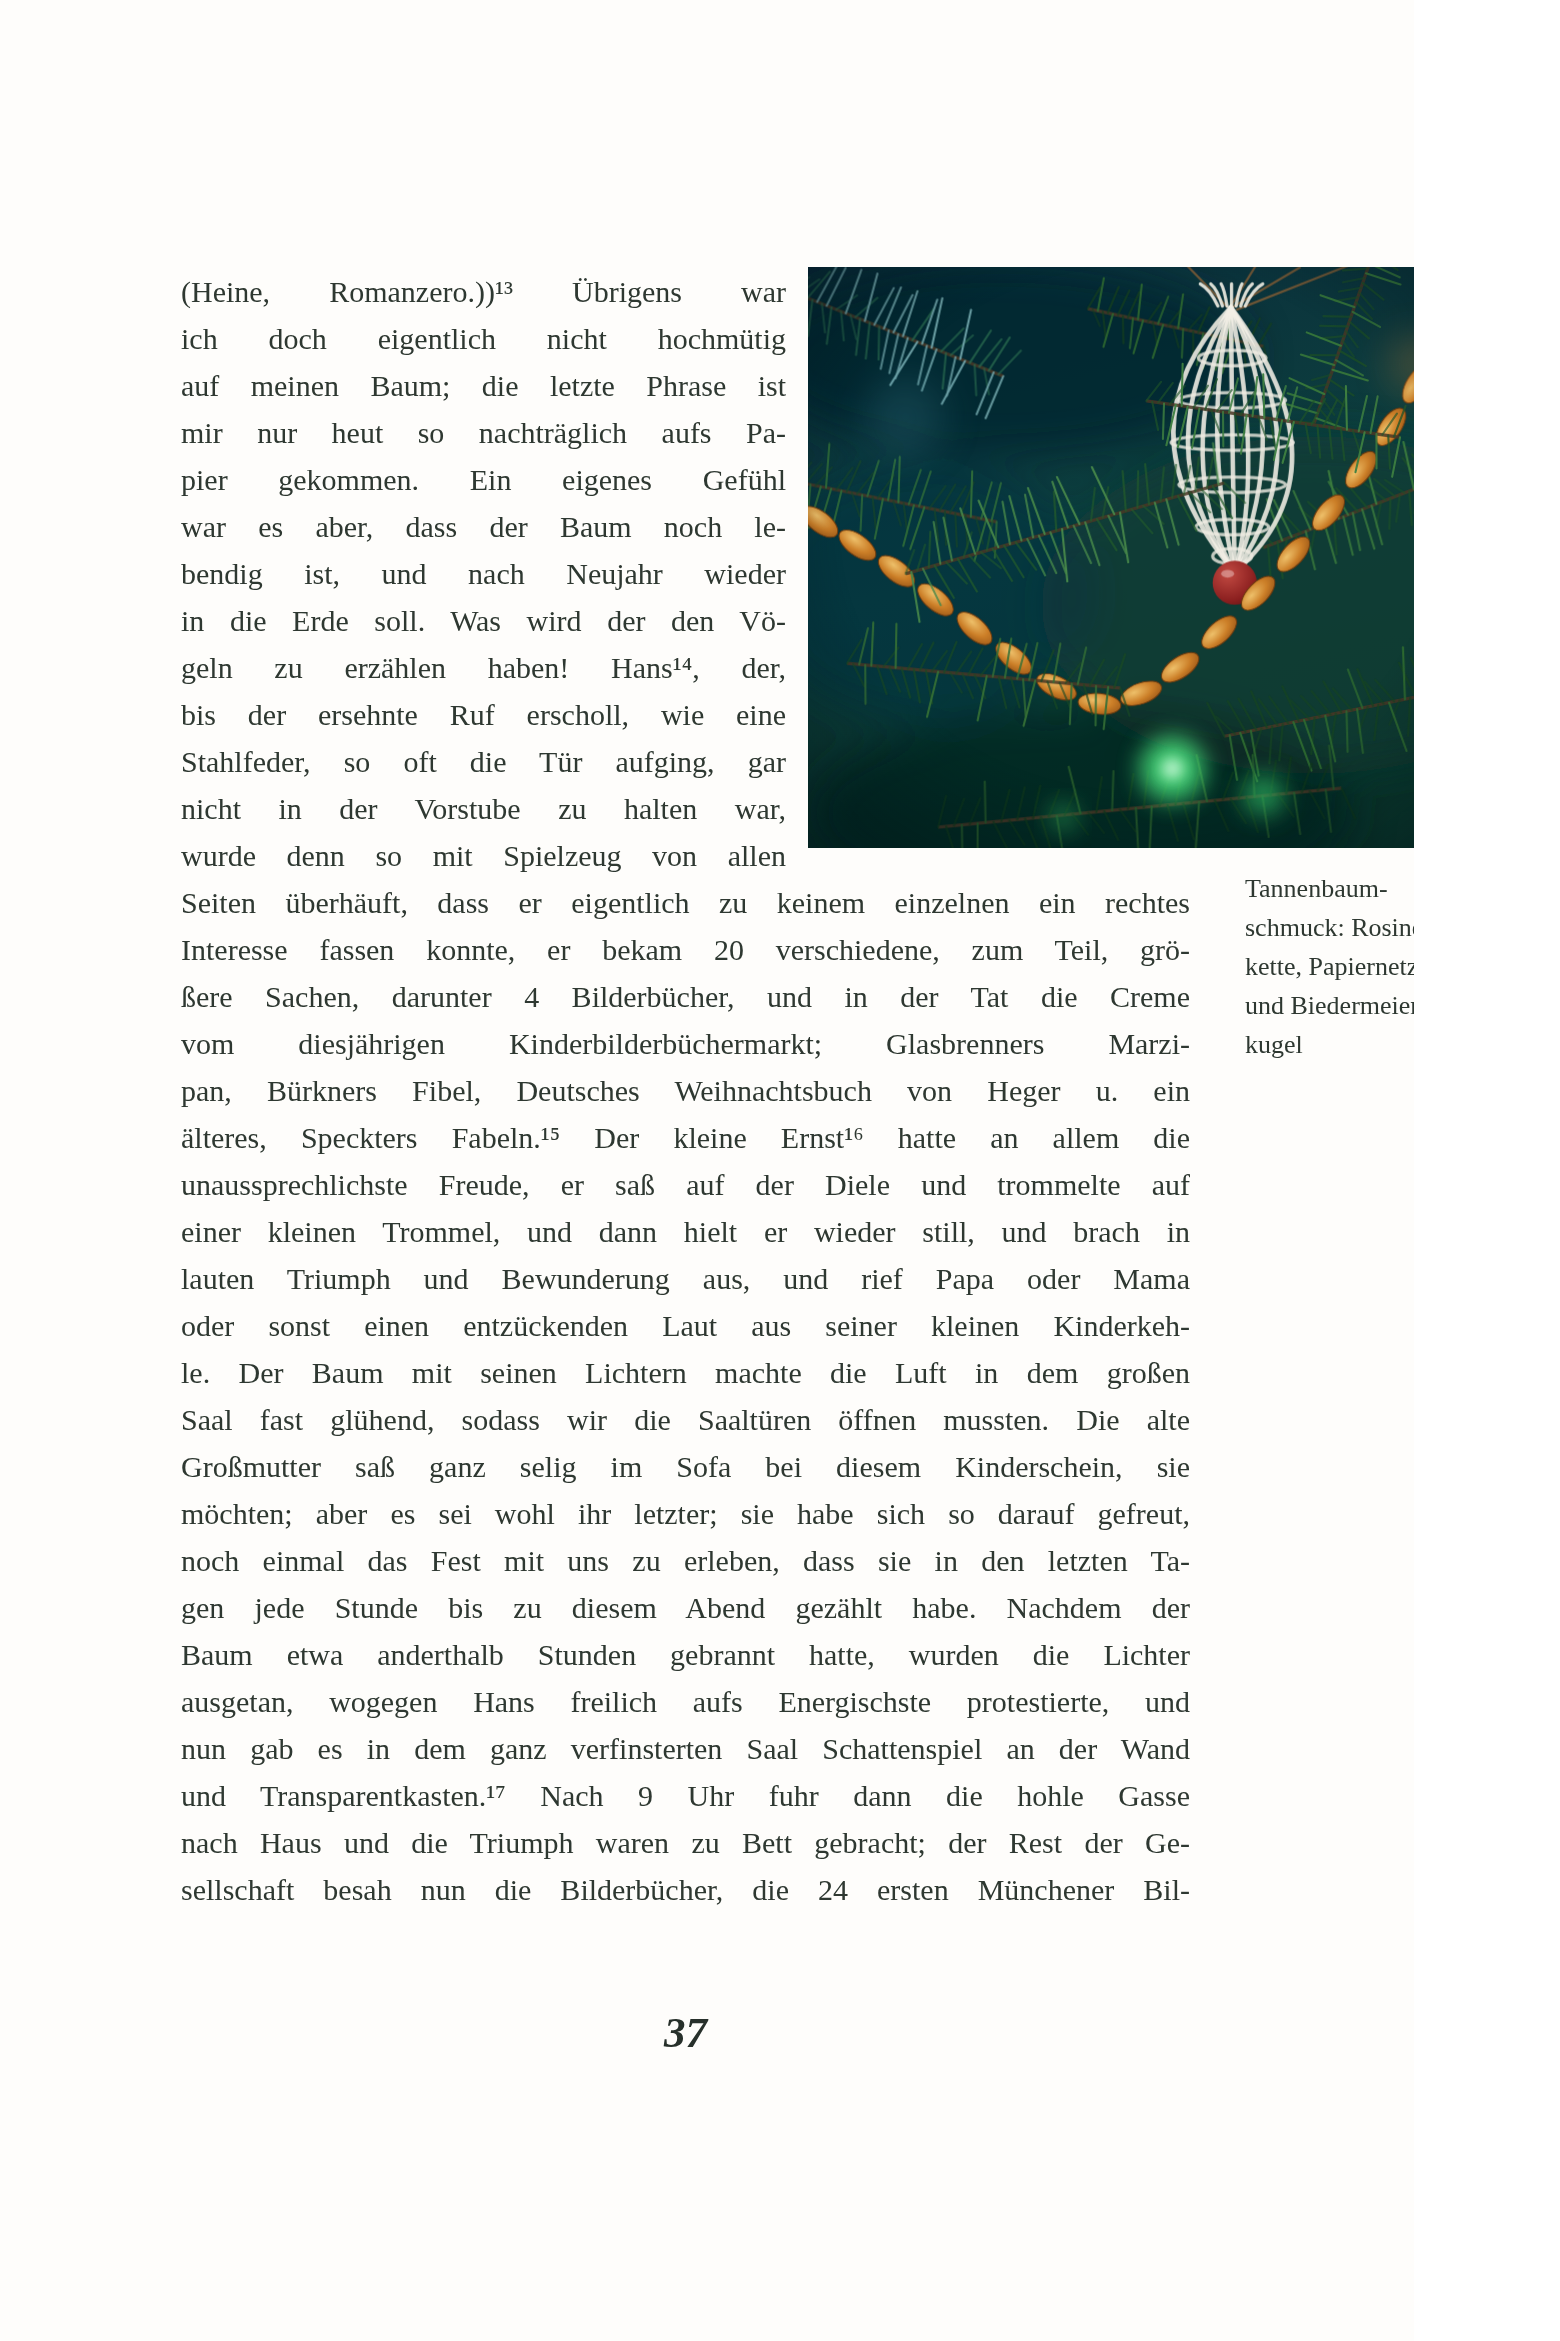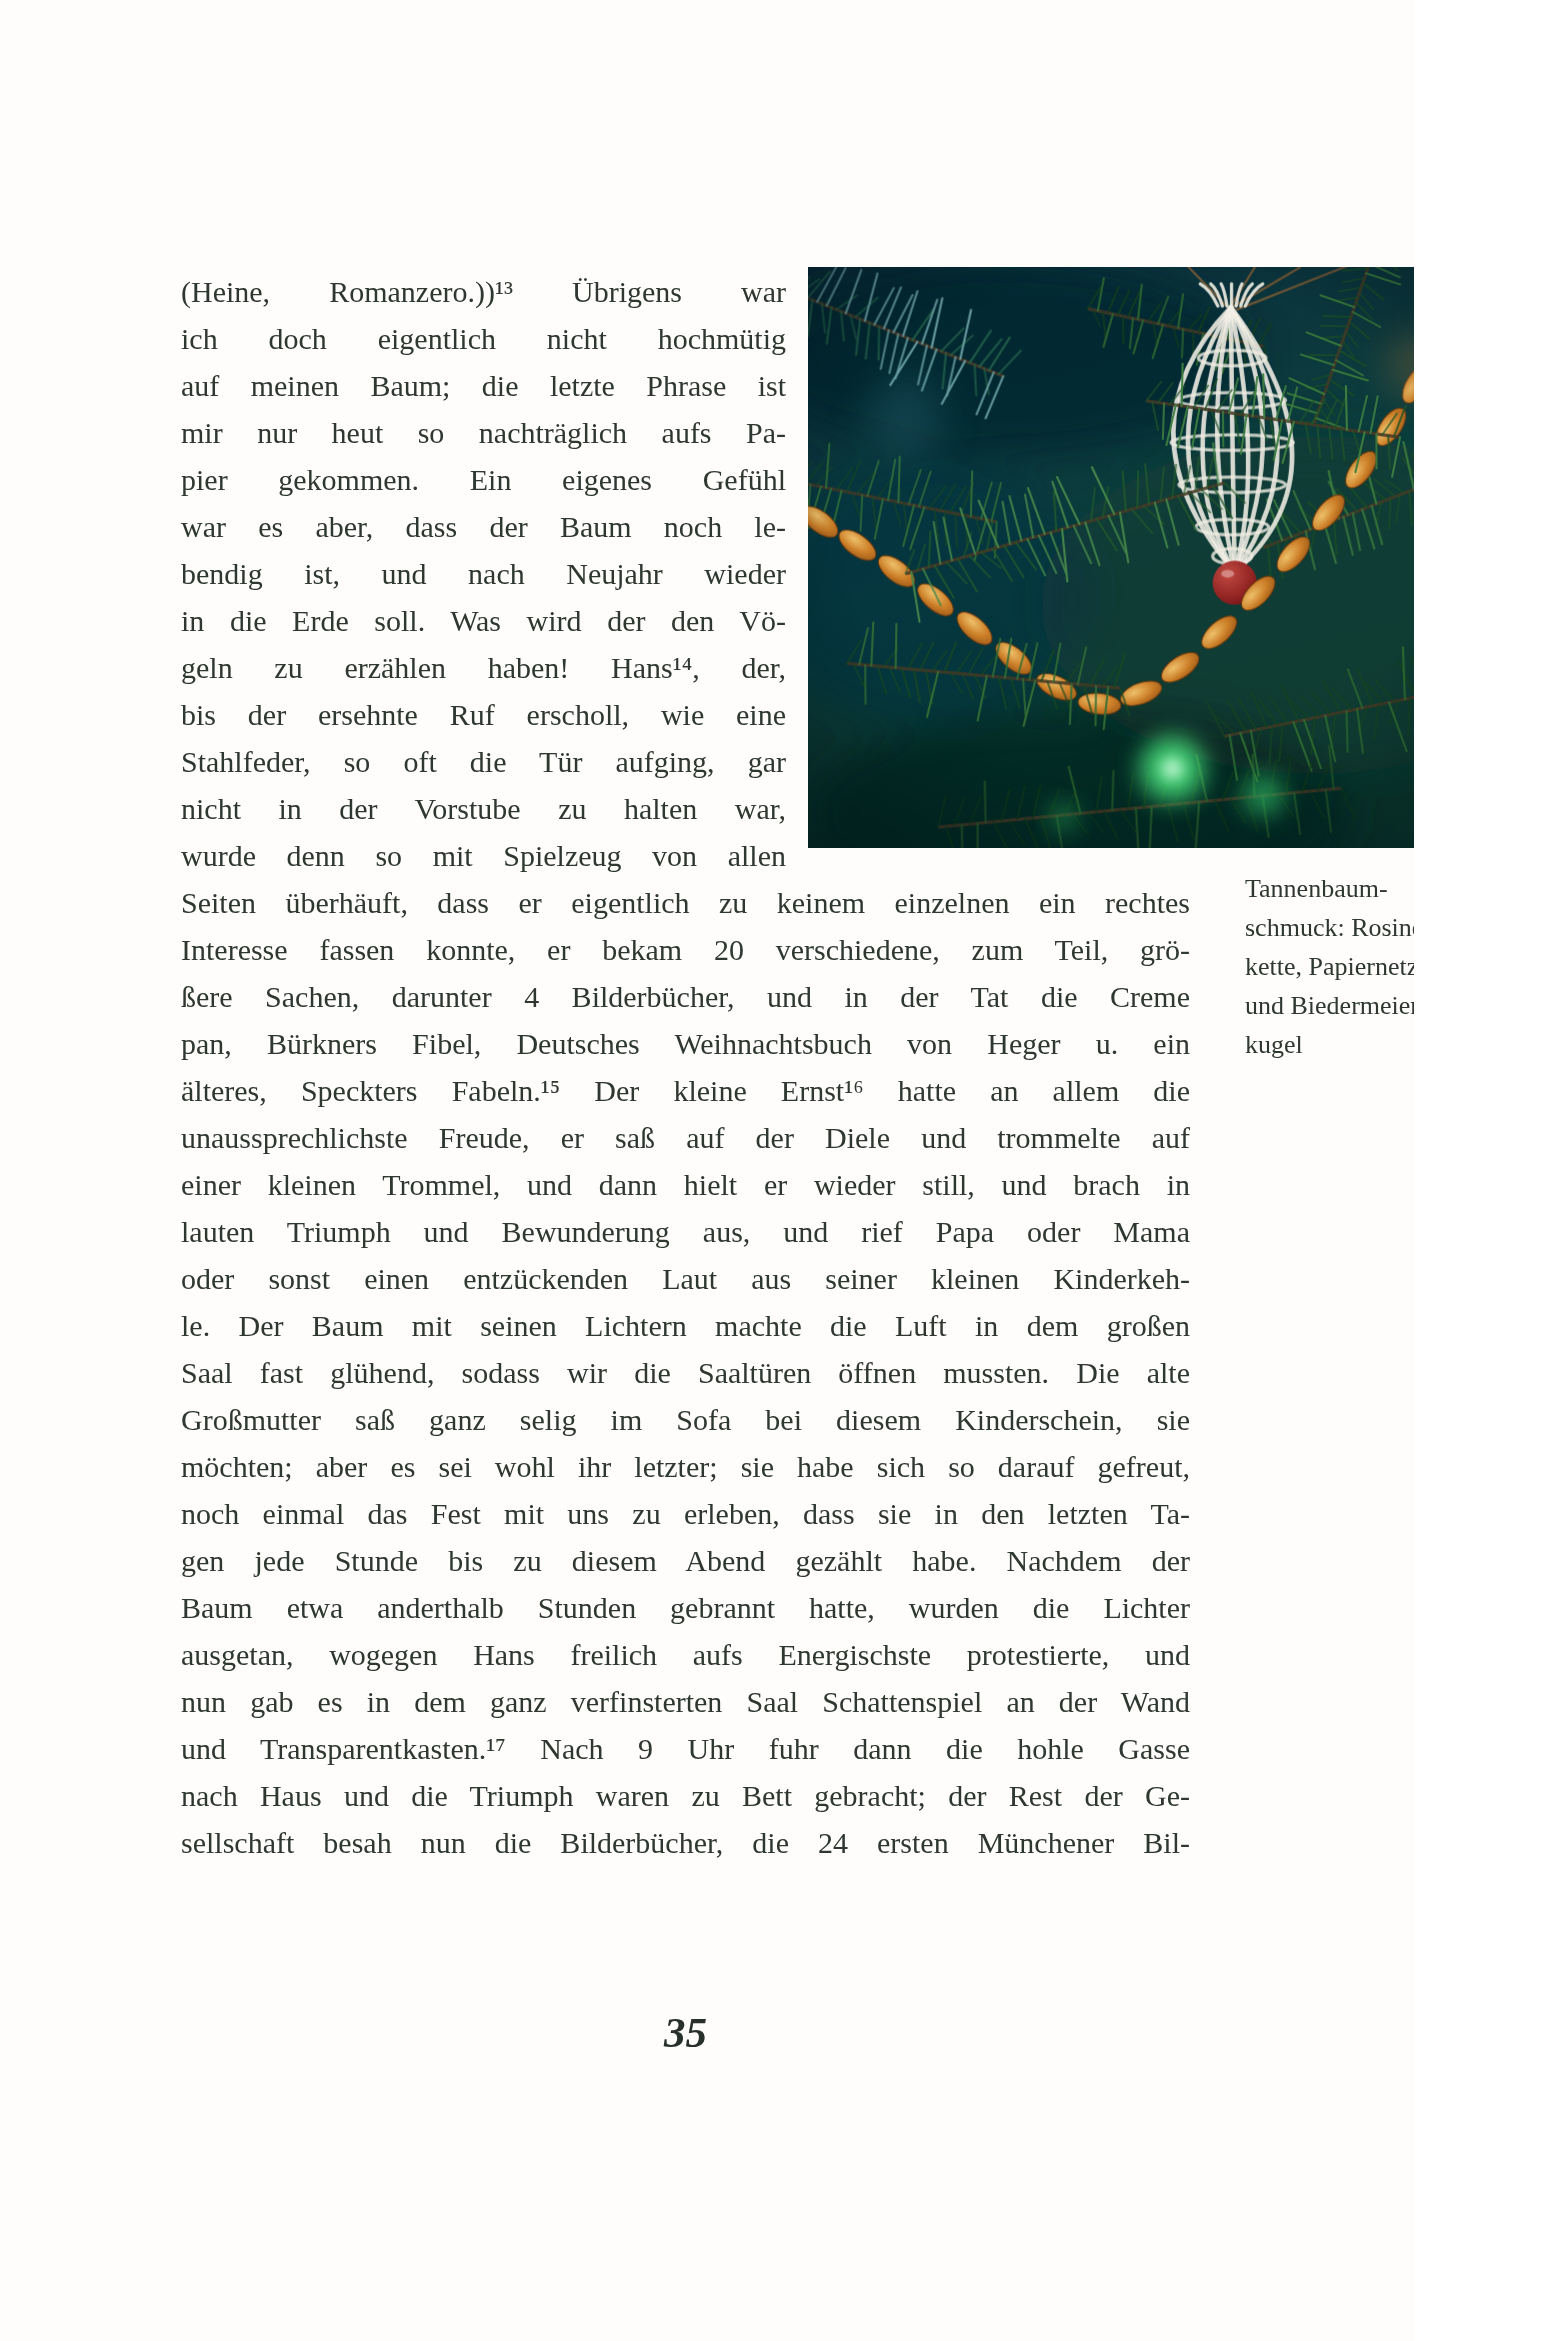--- a/index.html
+++ b/index.html
@@ -62,20 +62,21 @@
         <div class="line">bendig ist, und nach Neujahr wieder</div>
         <div class="line">in die Erde soll. Was wird der den Vö-</div>
         <div class="line">geln zu erzählen haben! Hans¹⁴, der,</div>
         <div class="line">bis der ersehnte Ruf erscholl, wie eine</div>
         <div class="line">Stahlfeder, so oft die Tür aufging, gar</div>
         <div class="line">nicht in der Vorstube zu halten war,</div>
         <div class="line">wurde denn so mit Spielzeug von allen</div>
         <div class="line">Seiten überhäuft, dass er eigentlich zu keinem einzelnen ein rechtes</div>
         <div class="line">Interesse fassen konnte, er bekam 20 verschiedene, zum Teil, grö-</div>
         <div class="line">ßere Sachen, darunter 4 Bilderbücher, und in der Tat die Creme</div>
+        <div class="line">vom diesjährigen Kinderbilderbüchermarkt; Glasbrenners Marzi-</div>
         <div class="line">pan, Bürkners Fibel, Deutsches Weihnachtsbuch von Heger u. ein</div>
         <div class="line">älteres, Speckters Fabeln.¹⁵ Der kleine Ernst¹⁶ hatte an allem die</div>
         <div class="line">unaussprechlichste Freude, er saß auf der Diele und trommelte auf</div>
         <div class="line">einer kleinen Trommel, und dann hielt er wieder still, und brach in</div>
         <div class="line">lauten Triumph und Bewunderung aus, und rief Papa oder Mama</div>
         <div class="line">oder sonst einen entzückenden Laut aus seiner kleinen Kinderkeh-</div>
         <div class="line">le. Der Baum mit seinen Lichtern machte die Luft in dem großen</div>
         <div class="line">Saal fast glühend, sodass wir die Saaltüren öffnen mussten. Die alte</div>
         <div class="line">Großmutter saß ganz selig im Sofa bei diesem Kinderschein, sie</div>
         <div class="line">möchten; aber es sei wohl ihr letzter; sie habe sich so darauf gefreut,</div>
@@ -672,16 +673,16 @@
   </figure>
 
   <div class="caption">
       <div class="caption-line">Tannenbaum-</div>
       <div class="caption-line">schmuck: Rosinen-</div>
       <div class="caption-line">kette, Papiernetz</div>
       <div class="caption-line">und Biedermeier-</div>
       <div class="caption-line">kugel</div>
     </div>
 
-  <div class="page-number">35</div>
+  <div class="page-number">37</div>
 
 </div>
 
 
 </body></html>

